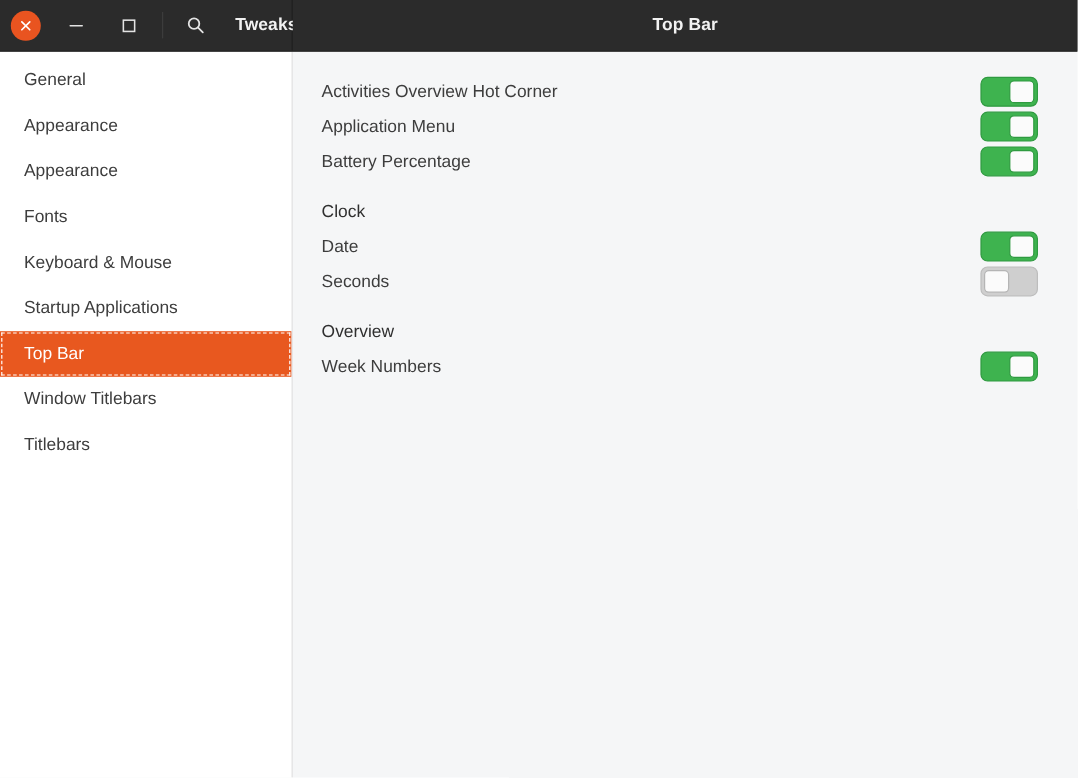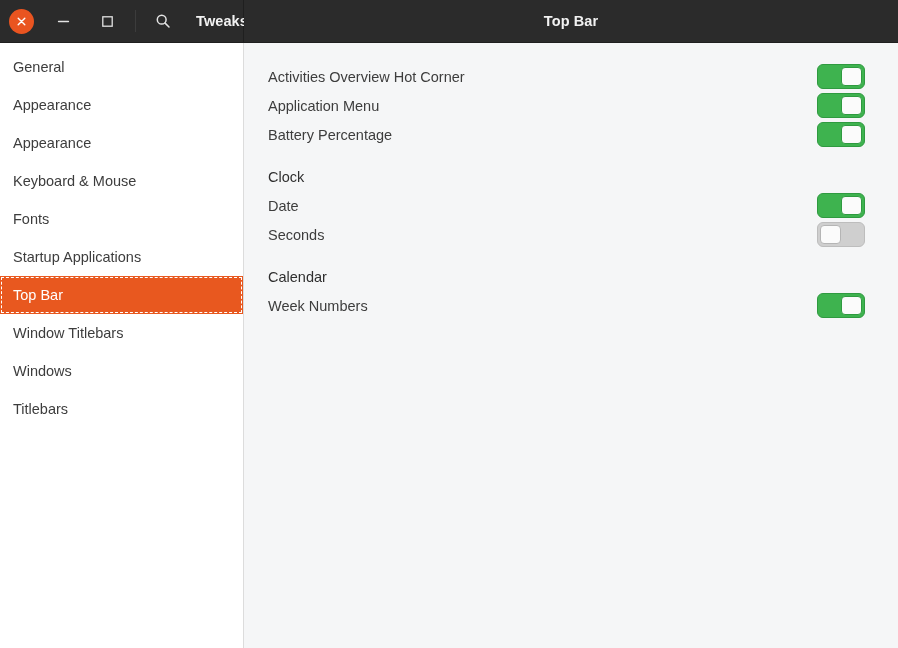--- a/index.html
+++ b/index.html
@@ -119,21 +119,21 @@
     background: #ffffff;
     border-right: 1px solid #dcdcdc;
     box-sizing: border-box;
     padding-top: 5px;
     overflow: hidden;
   }
   .side-item {
     height: 38px;
     display: flex;
     align-items: center;
-    padding-left: 13px;
+    padding-left: 20px;
     box-sizing: border-box;
     font-size: 14.5px;
     color: #3d3d3d;
     cursor: pointer;
     white-space: nowrap;
   }
   .side-item.selected {
     background: #e8581f;
     color: #ffffff;
     outline: 1px dashed #ffffff;
@@ -255,38 +255,35 @@
       <div class="side-item">
         <span>General</span>
       </div>
       <div class="side-item">
         <span>Appearance</span>
       </div>
       <div class="side-item">
         <span>Appearance</span>
       </div>
       <div class="side-item">
+        <span>Fonts</span>
+      </div>
+      <div class="side-item">
         <span>Keyboard &amp; Mouse</span>
-      </div>
-      <div class="side-item">
-        <span>Fonts</span>
       </div>
       <div class="side-item">
         <span>Startup Applications</span>
       </div>
       <div class="side-item selected">
         <span>Top Bar</span>
       </div>
       <div class="side-item">
         <span>Window Titlebars</span>
       </div>
       <div class="side-item">
-        <span>Windows</span>
-      </div>
-      <div class="side-item">
         <span>Titlebars</span>
       </div>
     </div>
 
     <div class="content">
 
       <div class="row">
         <span class="row-label">Activities Overview Hot Corner</span>
         <span class="switch on">
           <span class="knob"></span>
@@ -316,21 +313,21 @@
       </div>
       <div class="row">
         <span class="row-label">Seconds</span>
         <span class="switch off">
           <span class="knob"></span>
         </span>
       </div>
 
       <div class="gap"></div>
 
-      <div class="section-head">Calendar</div>
+      <div class="section-head">Overview</div>
       <div class="row">
         <span class="row-label">Week Numbers</span>
         <span class="switch on">
           <span class="knob"></span>
         </span>
       </div>
 
     </div>
   </div>
 </div>

